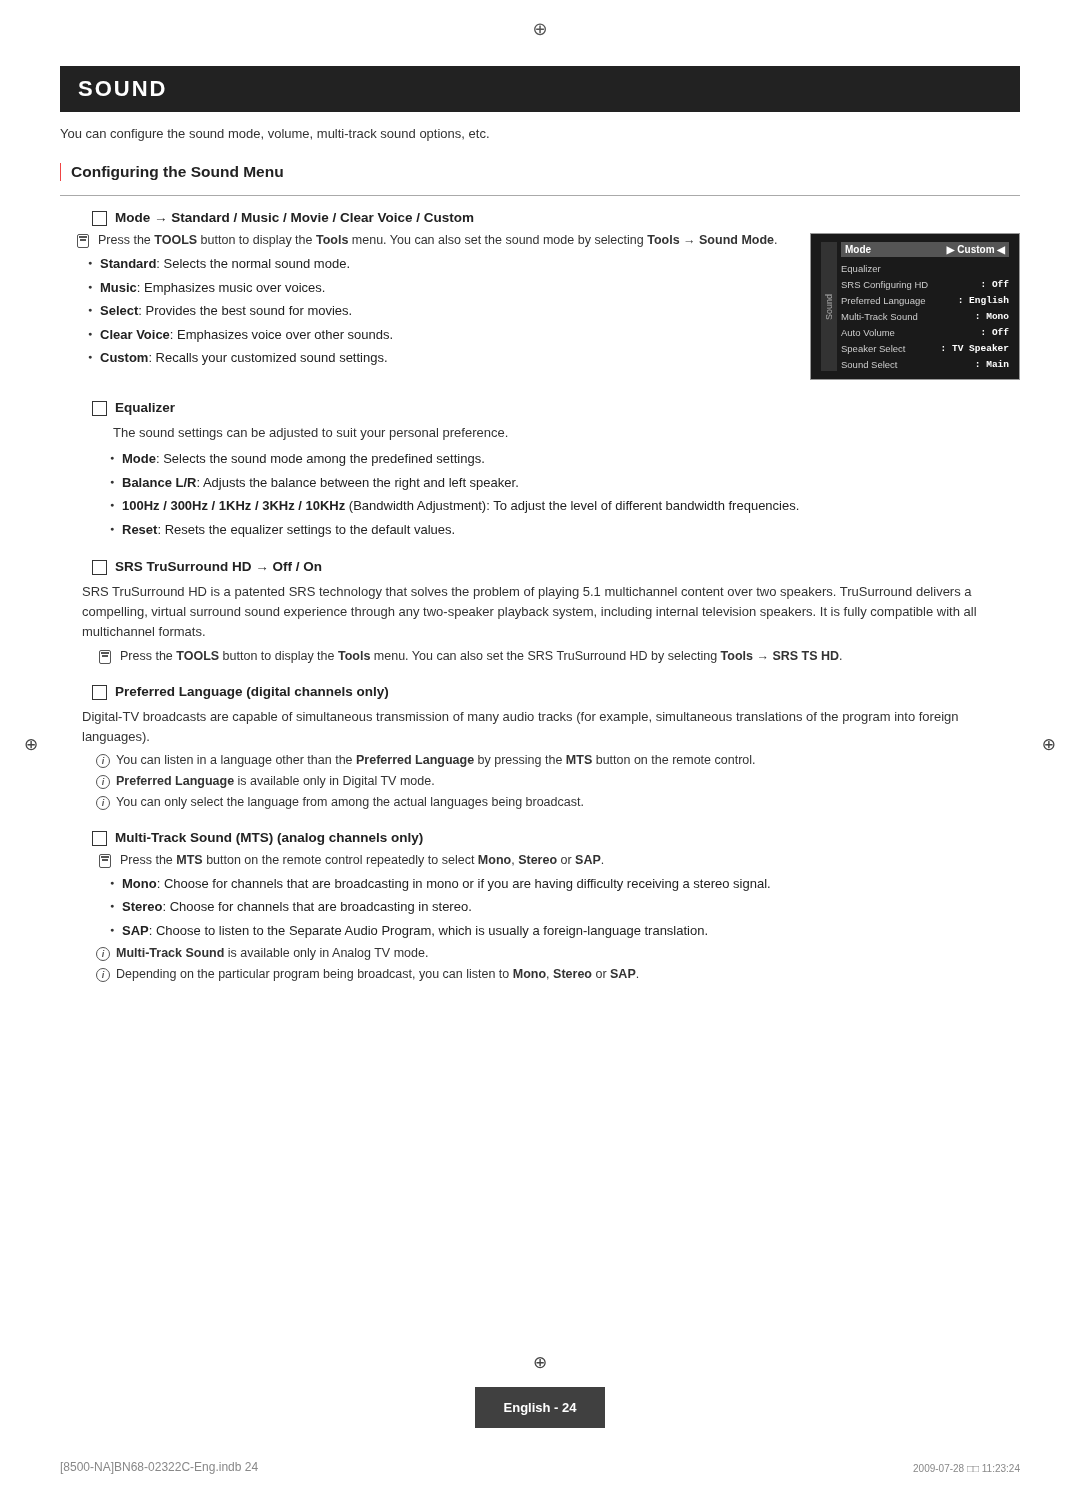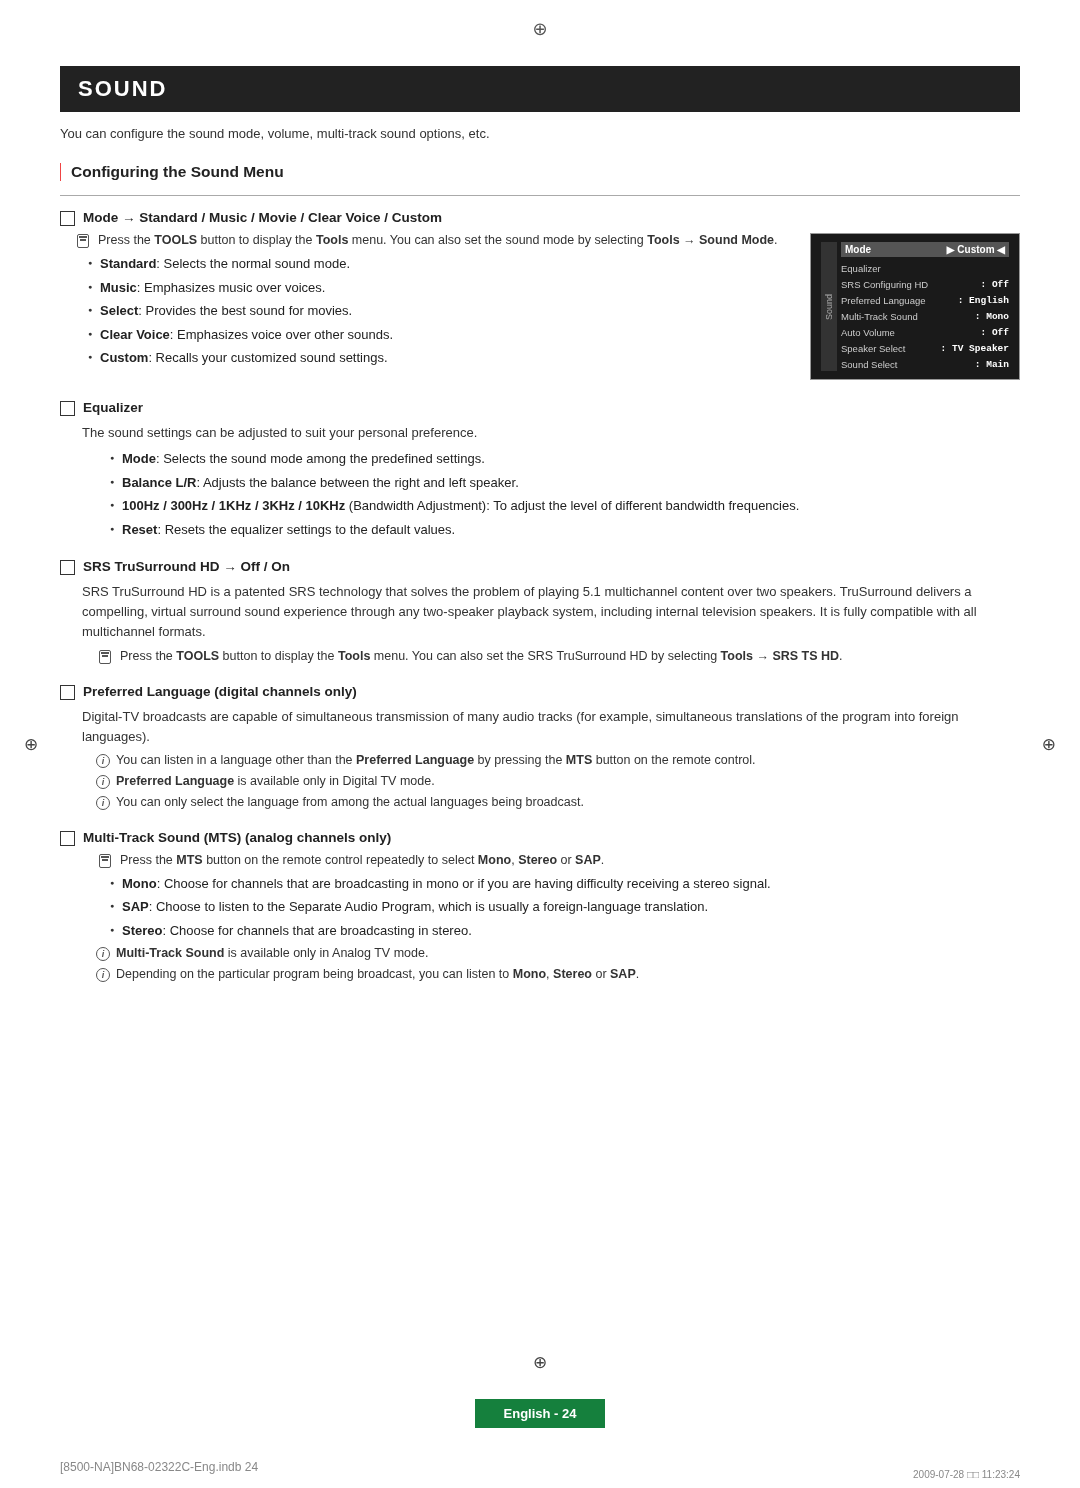--- a/index.html
+++ b/index.html
@@ -73,20 +73,21 @@
       margin-bottom: 20px;
     }
 
     
     .subsec-title {
       display: flex;
       align-items: flex-start;
       font-weight: bold;
       font-size: 13.5px;
       margin-bottom: 7px;
+      margin-left: 32px;
     }
 
     .checkbox-icon {
       display: inline-block;
       width: 15px;
       height: 15px;
       border: 1.5px solid #333;
       margin-right: 8px;
       flex-shrink: 0;
       margin-top: 1px;
@@ -376,21 +377,21 @@
         </div>
       </div>
     </div>
 
     <div class="subsection">
       <div class="subsec-title">
         <span class="checkbox-icon"></span>
         <span>Equalizer</span>
       </div>
       <div class="subsec-body">
-        <p class="para" style="padding-left:0;">The sound settings can be adjusted to suit your personal preference.</p>
+        <p class="para" style="padding-left:0;margin-left:31px;">The sound settings can be adjusted to suit your personal preference.</p>
         <ul class="bullet-list">
           <li><span class="bold">Mode</span>: Selects the sound mode among the predefined settings.</li>
           <li><span class="bold">Balance L/R</span>: Adjusts the balance between the right and left speaker.</li>
           <li><span class="bold">100Hz / 300Hz / 1KHz / 3KHz / 10KHz</span> (Bandwidth Adjustment): To adjust the level of different bandwidth frequencies.</li>
           <li><span class="bold">Reset</span>: Resets the equalizer settings to the default values.</li>
         </ul>
       </div>
     </div>
 
     <div class="subsection">
@@ -438,39 +439,39 @@
       </div>
       <div class="subsec-body">
         <div class="note-line">
           <span class="note-icon">
             <div class="remote-icon-shape"></div>
           </span>
           <span>Press the <span class="bold">MTS</span> button on the remote control repeatedly to select <span class="bold">Mono</span>, <span class="bold">Stereo</span> or <span class="bold">SAP</span>.</span>
         </div>
         <ul class="bullet-list">
           <li><span class="bold">Mono</span>: Choose for channels that are broadcasting in mono or if you are having difficulty receiving a stereo signal.</li>
+          <li><span class="bold">Stereo</span>: Choose for channels that are broadcasting in stereo.</li>
           <li><span class="bold">SAP</span>: Choose to listen to the Separate Audio Program, which is usually a foreign-language translation.</li>
-          <li><span class="bold">Stereo</span>: Choose for channels that are broadcasting in stereo.</li>
         </ul>
         <div class="note-line">
           <span class="info-icon-shape">i</span>
           <span><span class="bold">Multi-Track Sound</span> is available only in Analog TV mode.</span>
         </div>
         <div class="note-line">
           <span class="info-icon-shape">i</span>
           <span>Depending on the particular program being broadcast, you can listen to <span class="bold">Mono</span>, <span class="bold">Stereo</span> or <span class="bold">SAP</span>.</span>
         </div>
       </div>
     </div>
 
   </div>
 
   <div style="position:absolute; bottom:115px; left:50%; transform:translateX(-50%); font-size:17px; color:#444;">
     <span>⊕</span>
   </div>
 
-  <div style="position:absolute; bottom:60px; left:50%; transform:translateX(-50%); background:#15803d; color:#fff; font-weight:bold; font-size:13px; padding:7px 28px; text-align:center; min-width:130px;">English - 24</div>
+  <div style="position:absolute; bottom:60px; left:50%; transform:translateX(-50%); background:#404040; color:#fff; font-weight:bold; font-size:13px; padding:13px 28px; text-align:center; min-width:130px;">English - 24</div>
 
   <div style="position:absolute; bottom:14px; left:60px; font-size:12px; color:#888;">[8500-NA]BN68-02322C-Eng.indb  24</div>
 
-  <div style="position:absolute; bottom:8px; right:60px; font-size:10px; color:#888;">2009-07-28   □□ 11:23:24</div>
+  <div style="position:absolute; bottom:14px; right:60px; font-size:10px; color:#888;">2009-07-28   □□ 11:23:24</div>
 
 </div>
 
 </body></html>

